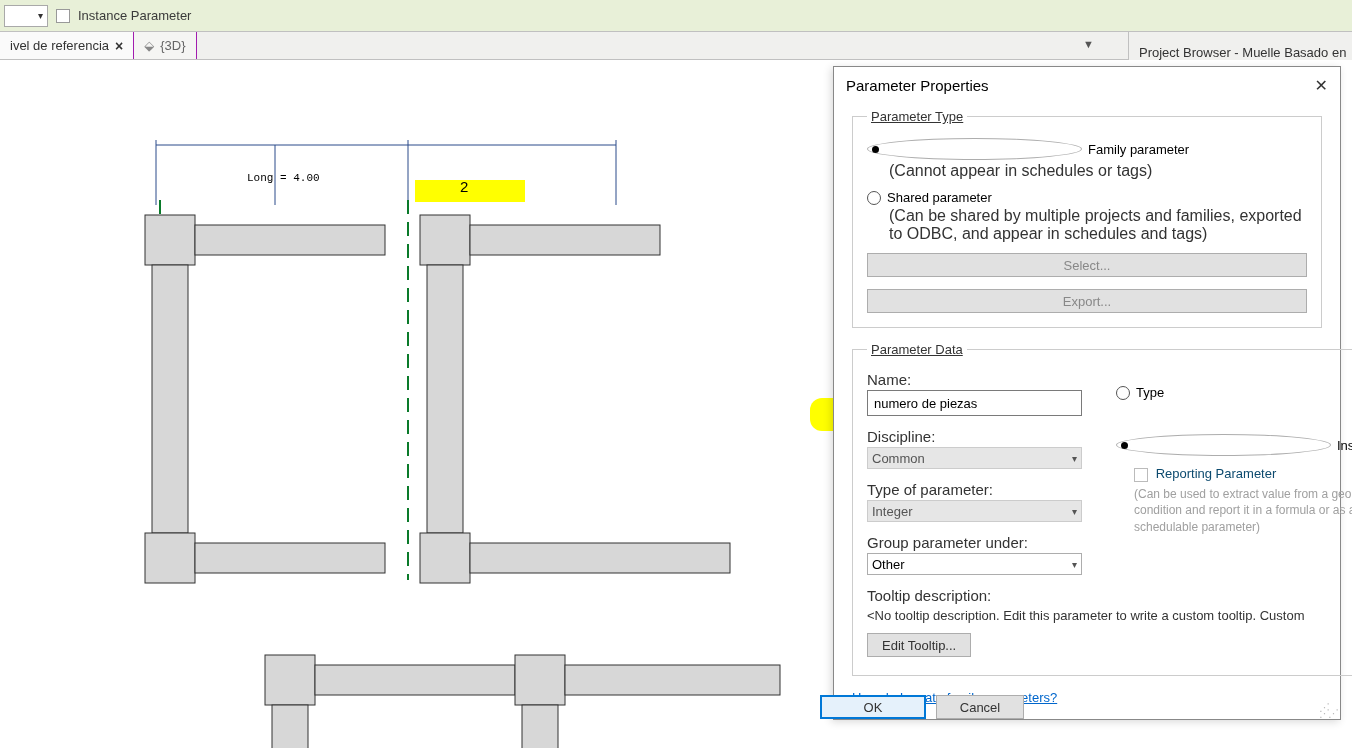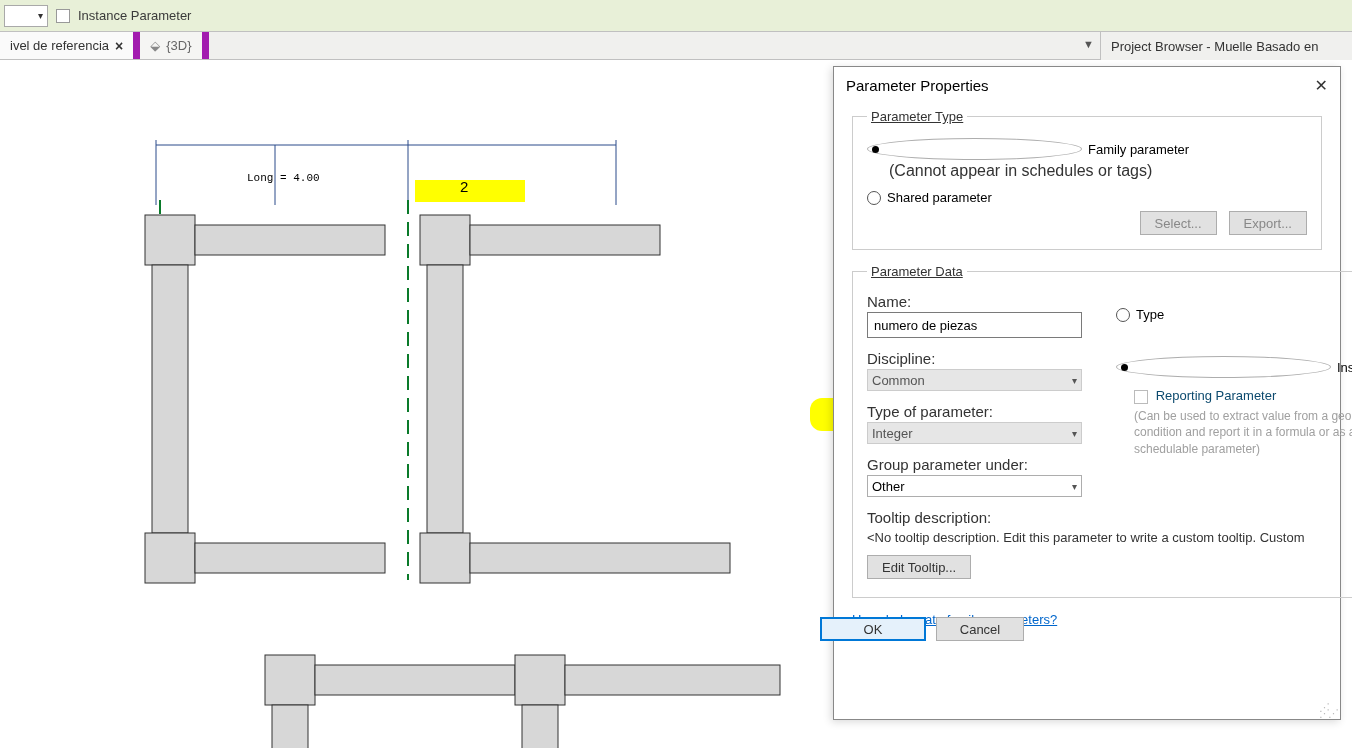--- a/index.html
+++ b/index.html
@@ -7,26 +7,26 @@
 
     
     .ribbon { background: #e8f0d8; height: 32px; display: flex; align-items: center; padding-left: 4px; gap: 8px; border-bottom: 1px solid #c0c0c0; }
     .ribbon .dd { width: 44px; height: 22px; background: #fff; border: 1px solid #a9a9a9; display:flex; align-items:center; justify-content:flex-end; padding-right:4px;}
     .ribbon .chev { font-size:10px; color:#333; }
     .ribbon .chk { width: 14px; height: 14px; border: 1px solid #999; background:#fff; display:inline-block; }
     .ribbon .lbl { color:#3a3a3a; }
 
     
     .tabs { height: 28px; background:#f0f0ee; border-bottom:1px solid #c0c0c0; display:flex; align-items:stretch; position:relative; }
-    .tab { display:flex; align-items:center; padding:0 10px; gap:6px; background:#f5f5f3; border-right:7px solid #a21caf; font-size:13px; color:#666;}
+    .tab { display:flex; align-items:center; padding:0 10px; gap:6px; background:#f5f5f3; border-right:1px solid #a21caf; font-size:13px; color:#666;}
     .tab.active { background:#fafafa; color:#333; }
     .tab .x { font-size:14px; font-weight:bold; color:#333; cursor:pointer;}
     .tab .cube { color:#888; font-size:13px;}
     .tabs .right-dd { position:absolute; right:258px; top:6px; font-size:11px; color:#555;}
-    .project-browser { position:absolute; right:0; top:0; height:28px; width:252px; background:#f0f0ee; display:flex; align-items:center; padding-left:10px; color:#333; border-left:1px solid #c0c0c0;}
+    .project-browser { position:absolute; right:0; top:0; height:28px; width:224px; background:#f0f0ee; display:flex; align-items:flex-end; padding-left:10px; color:#333; border-left:1px solid #c0c0c0;}
 
     
     .canvas { position:absolute; left:0; top:60px; width:1100px; height:688px; background:#fff; }
     .canvas svg { position:absolute; left:0; top:0; }
 
     .hl-canvas { position:absolute; left:415px; top:120px; width:110px; height:22px; background:#ffff00; z-index:0;}
     .canvas-num { position:absolute; left:460px; top:118px; font-family: Arial; font-size:15px; color:#000; z-index:5;}
     .dim-text { position:absolute; left:247px; top:112px; font-family: "Courier New", monospace; font-size:11px; color:#000; z-index:5;}
 
     
@@ -37,21 +37,21 @@
 
     fieldset { border:1px solid #ccc; margin:6px 0 14px 0; padding: 8px 14px 14px 14px; }
     legend { font-size:13px; color:#333; padding:0 4px;text-decoration:underline; }
 
     .radio-row { margin: 6px 0 2px 0; display:flex; align-items:center; gap:6px;}
     .radio { width:14px; height:14px; border:1px solid #555; border-radius:50%; display:inline-flex; align-items:center; justify-content:center; flex-shrink:0;}
     .radio.sel::after { content:""; width:7px; height:7px; background:#000; border-radius:50%; }
     .sub { margin-left:22px; font-size:16px; color:#333; margin-bottom:10px;}
     .btn { height:24px; background:#e1e1e1; border:1px solid #adadad; padding:0 14px; font-size:13px; color:#333; display:inline-flex; align-items:center; justify-content:center;}
     .btn.dis { color:#888; }
-    .btn-row-right { display:flex; justify-content:flex-end; gap:12px; margin-top:6px;}
+    .btn-row-right { display:flex; justify-content:flex-end; gap:12px; margin-top:6px;flex-direction:column;}
 
     .pdata { display:flex; gap:24px; }
     .col-l { flex:0 0 225px; }
     .col-r { flex:1; }
     .fld-label { font-size:15px; color:#333; margin:6px 0 2px 0;}
     .txt { width:215px; height:22px; border:1px solid #7a7a7a; padding:12px 6px; font-size:13px; background:#fff;}
     .sel { width:215px; height:22px; border:1px solid #adadad; background:#fff; font-size:13px; padding:0 4px; display:flex; align-items:center; justify-content:space-between;}
     .sel.dis { background:#e6e6e6; color:#555; border-color:#ccc;}
     .sel .caret { font-size:10px; color:#555;}
     .chk2 { width:14px; height:14px; border:1px solid #bbb; display:inline-block; vertical-align:middle; margin-right:4px;}
@@ -146,20 +146,21 @@
       <legend>Parameter Type</legend>
       <div class="radio-row">
         <span class="radio sel"></span>
         <span>Family parameter</span>
       </div>
       <div class="sub">(Cannot appear in schedules or tags)</div>
       <div class="radio-row">
         <span class="radio"></span>
         <span>Shared parameter</span>
       </div>
+      <div class="sub">(Can be shared by multiple projects and families, exported to ODBC, and appear in schedules and tags)</div>
       <div class="btn-row-right">
         <span class="btn dis">Select...</span>
         <span class="btn dis">Export...</span>
       </div>
     </fieldset>
 
     <fieldset style="padding-bottom:18px;">
       <legend>Parameter Data</legend>
       <div class="pdata">
         <div class="col-l">

